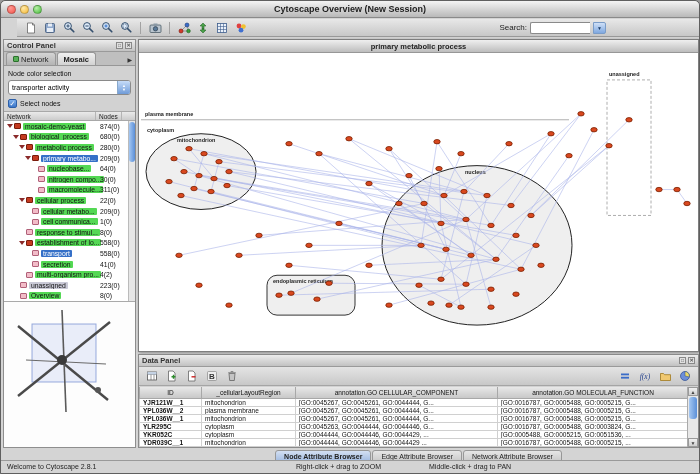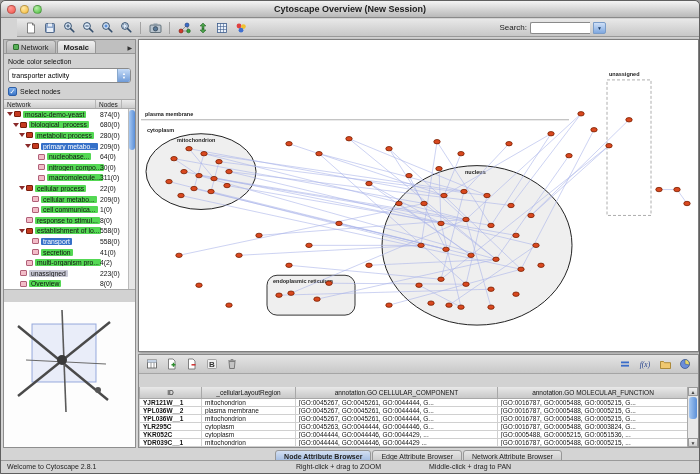--- a/index.html
+++ b/index.html
@@ -219,20 +219,27 @@
         </button>
       </span>
     <span class="search-wrap">
       <span class="search-label">Search:</span>
       <input class="search-input" value="" style="">
       <span class="search-arrow">▼</span>
     </span>
   </div>
 
   <div class="control-panel">
+    <div class="panel-header">
+      <span>Control Panel</span>
+      <span class="ph-btns">
+        <span class="ph-btn">□</span>
+        <span class="ph-btn">✕</span>
+      </span>
+    </div>
     <div class="cp-tabs" id="cp-tabs">
         <span class="cp-tab">
           <span class="cp-tab-icon"></span>
           <span>Network</span>
         </span>
         <span class="cp-tab selected">
           <span>Mosaic</span>
         </span>
         <span class="cp-tab-arrow">▶</span>
       </div>
@@ -366,20 +373,21 @@
         <line x1="14" y1="94" x2="106" y2="20" stroke="#4a4a4a" stroke-width="2.4"></line>
         <line x1="58" y1="8" x2="62" y2="110" stroke="#5a5a5a" stroke-width="1.6"></line>
         <line x1="22" y1="58" x2="102" y2="62" stroke="#6a6a6a" stroke-width="1.2"></line>
         <circle cx="58" cy="58" r="5" fill="#3a3a3a"></circle>
         <circle cx="94" cy="88" r="3" fill="#555"></circle>
       </svg>
     </div>
   </div>
 
   <div class="network-frame">
+    <div class="frame-title">primary metabolic process</div>
     <div class="canvas">
       <svg id="net" viewBox="0 0 559 298" preserveAspectRatio="none">
           <line x1="2" y1="66" x2="430" y2="66" stroke="#9a9a9a" stroke-width="0.8"></line>
           <ellipse cx="62" cy="118" rx="55" ry="38" fill="#efefef" stroke="#222" stroke-width="1"></ellipse>
           <text x="38" y="88" font-size="5.5" fill="#222" font-weight="bold" font-family="Liberation Sans,sans-serif">mitochondrion</text>
           <ellipse cx="338" cy="192" rx="95" ry="80" fill="#efefef" stroke="#222" stroke-width="1"></ellipse>
           <text x="326" y="120" font-size="5.5" fill="#222" font-weight="bold" font-family="Liberation Sans,sans-serif">nucleus</text>
           <rect x="128" y="222" width="88" height="40" rx="10" fill="#efefef" stroke="#333" stroke-width="1"></rect>
           <text x="134" y="230" font-size="5.5" fill="#222" font-weight="bold" font-family="Liberation Sans,sans-serif">endoplasmic reticulum</text>
           <rect x="468" y="26" width="44" height="136" fill="none" stroke="#999" stroke-width="0.8" stroke-dasharray="3,2"></rect>
@@ -524,20 +532,27 @@
           <ellipse cx="538" cy="136" rx="3.2" ry="2.2" fill="#d9481f" stroke="#7a1f00" stroke-width="0.8"></ellipse>
           <ellipse cx="548" cy="150" rx="3.2" ry="2.2" fill="#d9481f" stroke="#7a1f00" stroke-width="0.8"></ellipse>
           <ellipse cx="430" cy="102" rx="3.2" ry="2.2" fill="#d9481f" stroke="#7a1f00" stroke-width="0.8"></ellipse>
           <ellipse cx="455" cy="76" rx="3.2" ry="2.2" fill="#d9481f" stroke="#7a1f00" stroke-width="0.8"></ellipse>
           <ellipse cx="490" cy="66" rx="3.2" ry="2.2" fill="#d9481f" stroke="#7a1f00" stroke-width="0.8"></ellipse>
         </svg>
     </div>
   </div>
 
   <div class="data-panel">
+    <div class="panel-header">
+      <span>Data Panel</span>
+      <span class="ph-btns">
+        <span class="ph-btn">□</span>
+        <span class="ph-btn">✕</span>
+      </span>
+    </div>
     <div class="dp-toolbar">
       <span id="dp-left" style="display:flex;gap:2px;">
           <button class="icon-btn">
             <svg width="12" height="12" viewBox="0 0 12 12">
               <rect x="1.5" y="2" width="9" height="8" fill="#fff" stroke="#555" stroke-width="0.8"></rect>
               <path d="M1.5 4.5h9M5 2v8M8 2v8" stroke="#555" stroke-width="0.6"></path>
               <rect x="1.5" y="2" width="9" height="2.5" fill="#c4d2e4"></rect>
             </svg>
           </button>
           <button class="icon-btn">

